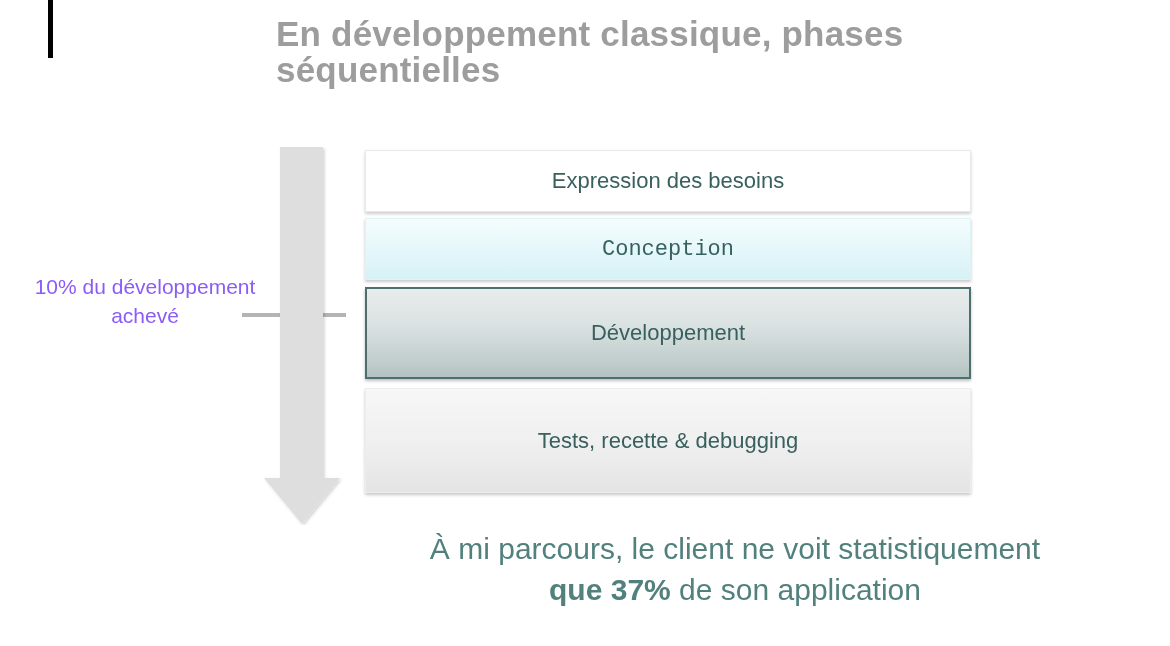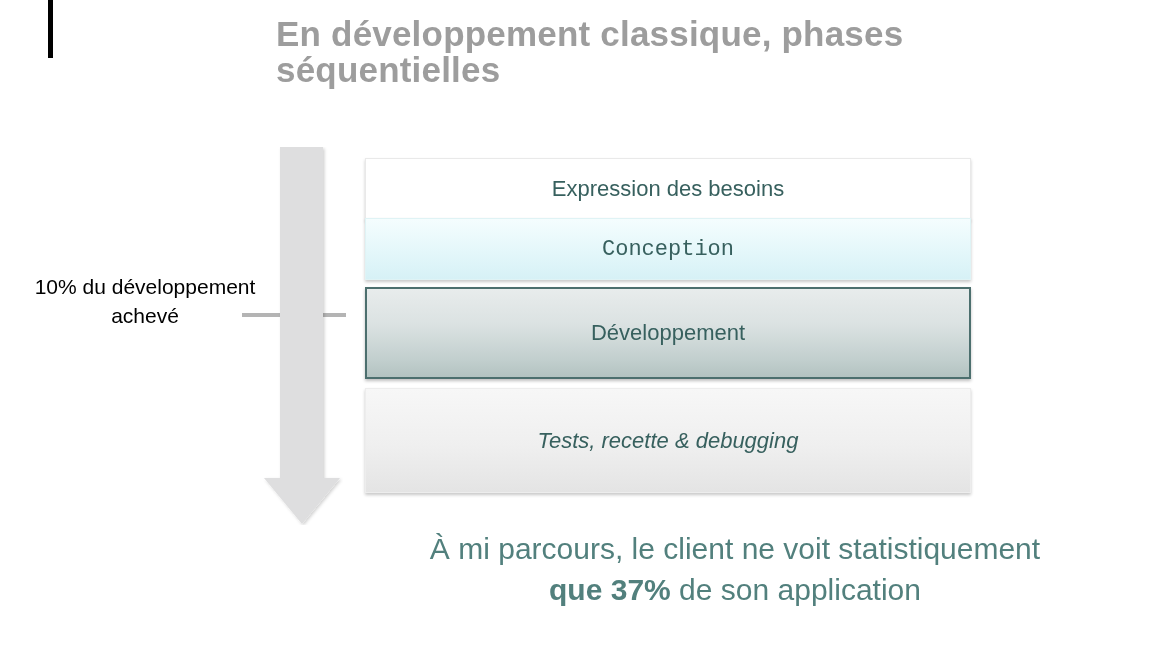--- a/index.html
+++ b/index.html
@@ -40,21 +40,21 @@
 
   
   #left-note {
     position: absolute;
     left: 30px;
     top: 272px;
     width: 230px;
     text-align: center;
     font-size: 21px;
     line-height: 29px;
-    color: #000000;
+    color: #8b5cf6;
     font-family: "Liberation Sans", sans-serif;
   }
 
   
   #leader-line {
     position: absolute;
     left: 242px;
     top: 313px;
     width: 104px;
     height: 4px;
@@ -91,21 +91,20 @@
     font-family: "Liberation Sans", sans-serif;
   }
   .phase-box .phase-label { display: block; }
 
   .box-requirements {
     top: 0px;
     height: 62px;
     background: #ffffff;
     border: 1px solid #e9e9e9;
     box-shadow: 0 2px 3px rgba(0,0,0,0.20);
-    margin-top: 8px;
   }
   .box-design {
     top: 68px;
     height: 62px;
     background: linear-gradient(to bottom, #f4fdfe 0%, #e4f7fa 55%, #d6f1f6 100%);
     border: 1px solid #dff3f5;
     box-shadow: 0 2px 3px rgba(0,0,0,0.22);
     font-family: Liberation Mono, monospace;
   }
   .box-development {
@@ -114,21 +113,20 @@
     background: linear-gradient(to bottom, #e8ecec 0%, #dbe2e2 40%, #c2cfce 80%, #b3c3c1 100%);
     border: 2px solid #4c6f6e;
     box-shadow: 0 2px 3px rgba(0,0,0,0.25);
   }
   .box-testing {
     top: 238px;
     height: 105px;
     background: linear-gradient(to bottom, #f7f7f7 0%, #efefef 55%, #e4e4e4 100%);
     border: 1px solid #ededed;
     box-shadow: 0 2px 3px rgba(0,0,0,0.22);
-    font-style: italic;
   }
 
   
   #caption {
     position: absolute;
     left: 295px;
     top: 528px;
     width: 880px;
     text-align: center;
     color: #52807d;

